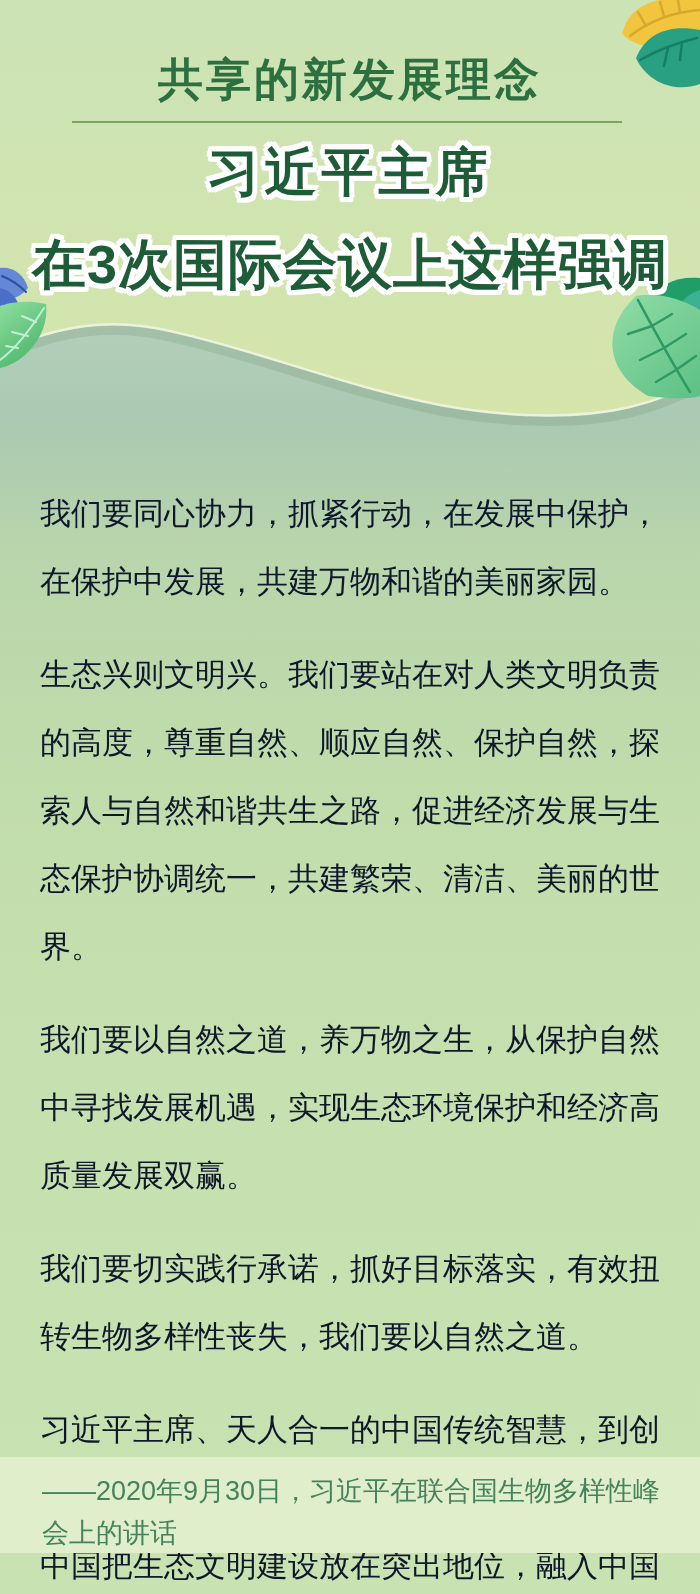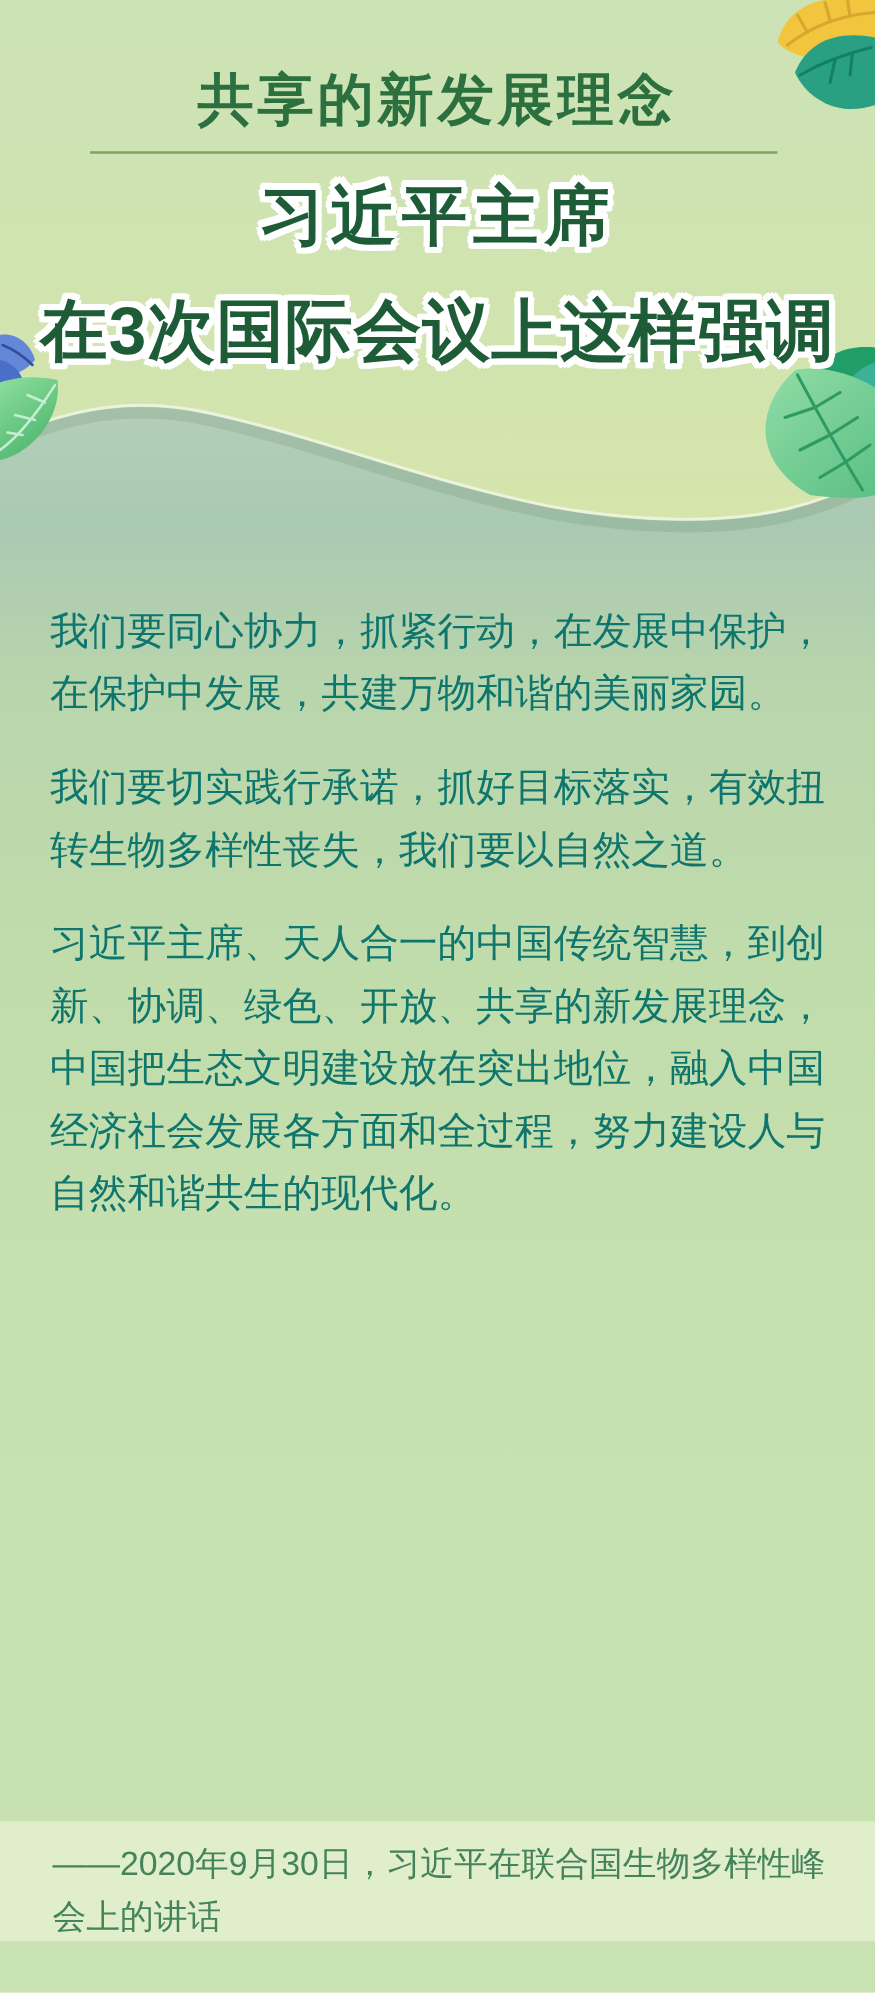--- a/index.html
+++ b/index.html
@@ -61,23 +61,23 @@
 
   .quotes {
     position: absolute;
     left: 40px; top: 480px;
     width: 620px;
   }
   .quotes p {
     margin: 0 0 25px 0;
     font-family: "Liberation Serif", serif;
     font-size: 31px;
-    line-height: 50px;
+    line-height: 68px;
     text-align: justify;
-    color: #0f766e;
+    color: #0f172a;
   }
 
   .citation-band {
     position: absolute;
     left: 0; top: 1457px;
     width: 700px; height: 96px;
     background: #e0eecb;
   }
   .citation-band p {
     margin: 0;
@@ -156,20 +156,22 @@
     </g>
   </svg>
 
   <div class="subtitle">共享的新发展理念</div>
   <div class="divider"></div>
   <h1 class="title-line title-line1">习近平主席</h1>
   <h1 class="title-line title-line2">在3次国际会议上这样强调</h1>
 
   <div class="quotes">
     <p>我们要同心协力，抓紧行动，在发展中保护，在保护中发展，共建万物和谐的美丽家园。</p>
+    <p>生态兴则文明兴。我们要站在对人类文明负责的高度，尊重自然、顺应自然、保护自然，探索人与自然和谐共生之路，促进经济发展与生态保护协调统一，共建繁荣、清洁、美丽的世界。</p>
+    <p>我们要以自然之道，养万物之生，从保护自然中寻找发展机遇，实现生态环境保护和经济高质量发展双赢。</p>
     <p>我们要切实践行承诺，抓好目标落实，有效扭转生物多样性丧失，我们要以自然之道。</p>
     <p>习近平主席、天人合一的中国传统智慧，到创新、协调、绿色、开放、共享的新发展理念，中国把生态文明建设放在突出地位，融入中国经济社会发展各方面和全过程，努力建设人与自然和谐共生的现代化。</p>
   </div>
 
   <div class="citation-band">
     <p>——2020年9月30日，习近平在联合国生物多样性峰会上的讲话</p>
   </div>
 
 </div>
 

